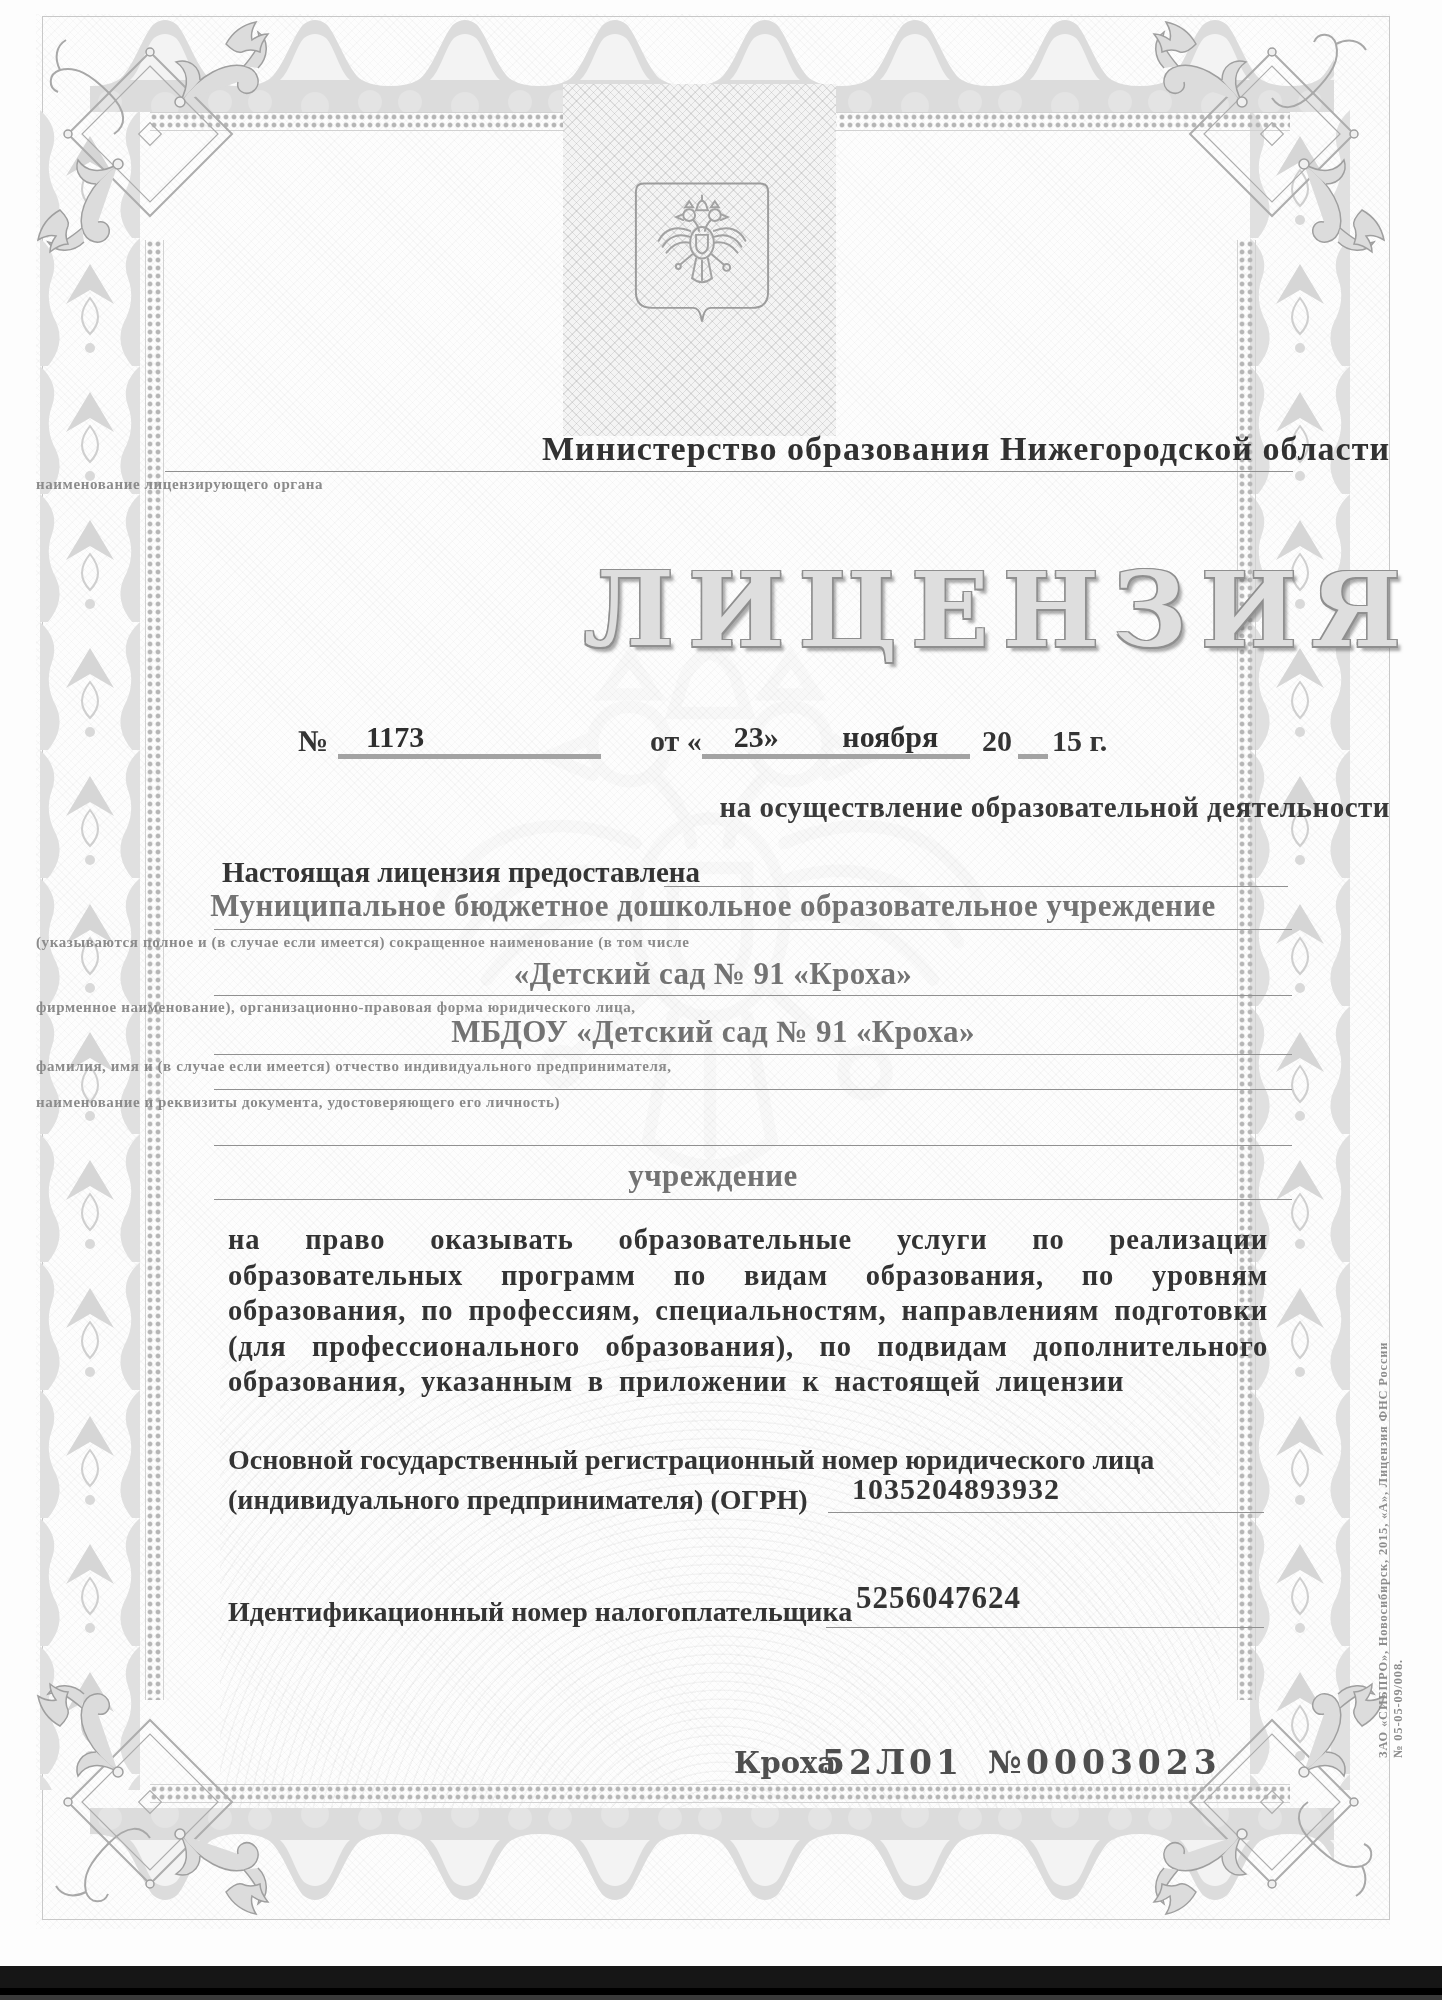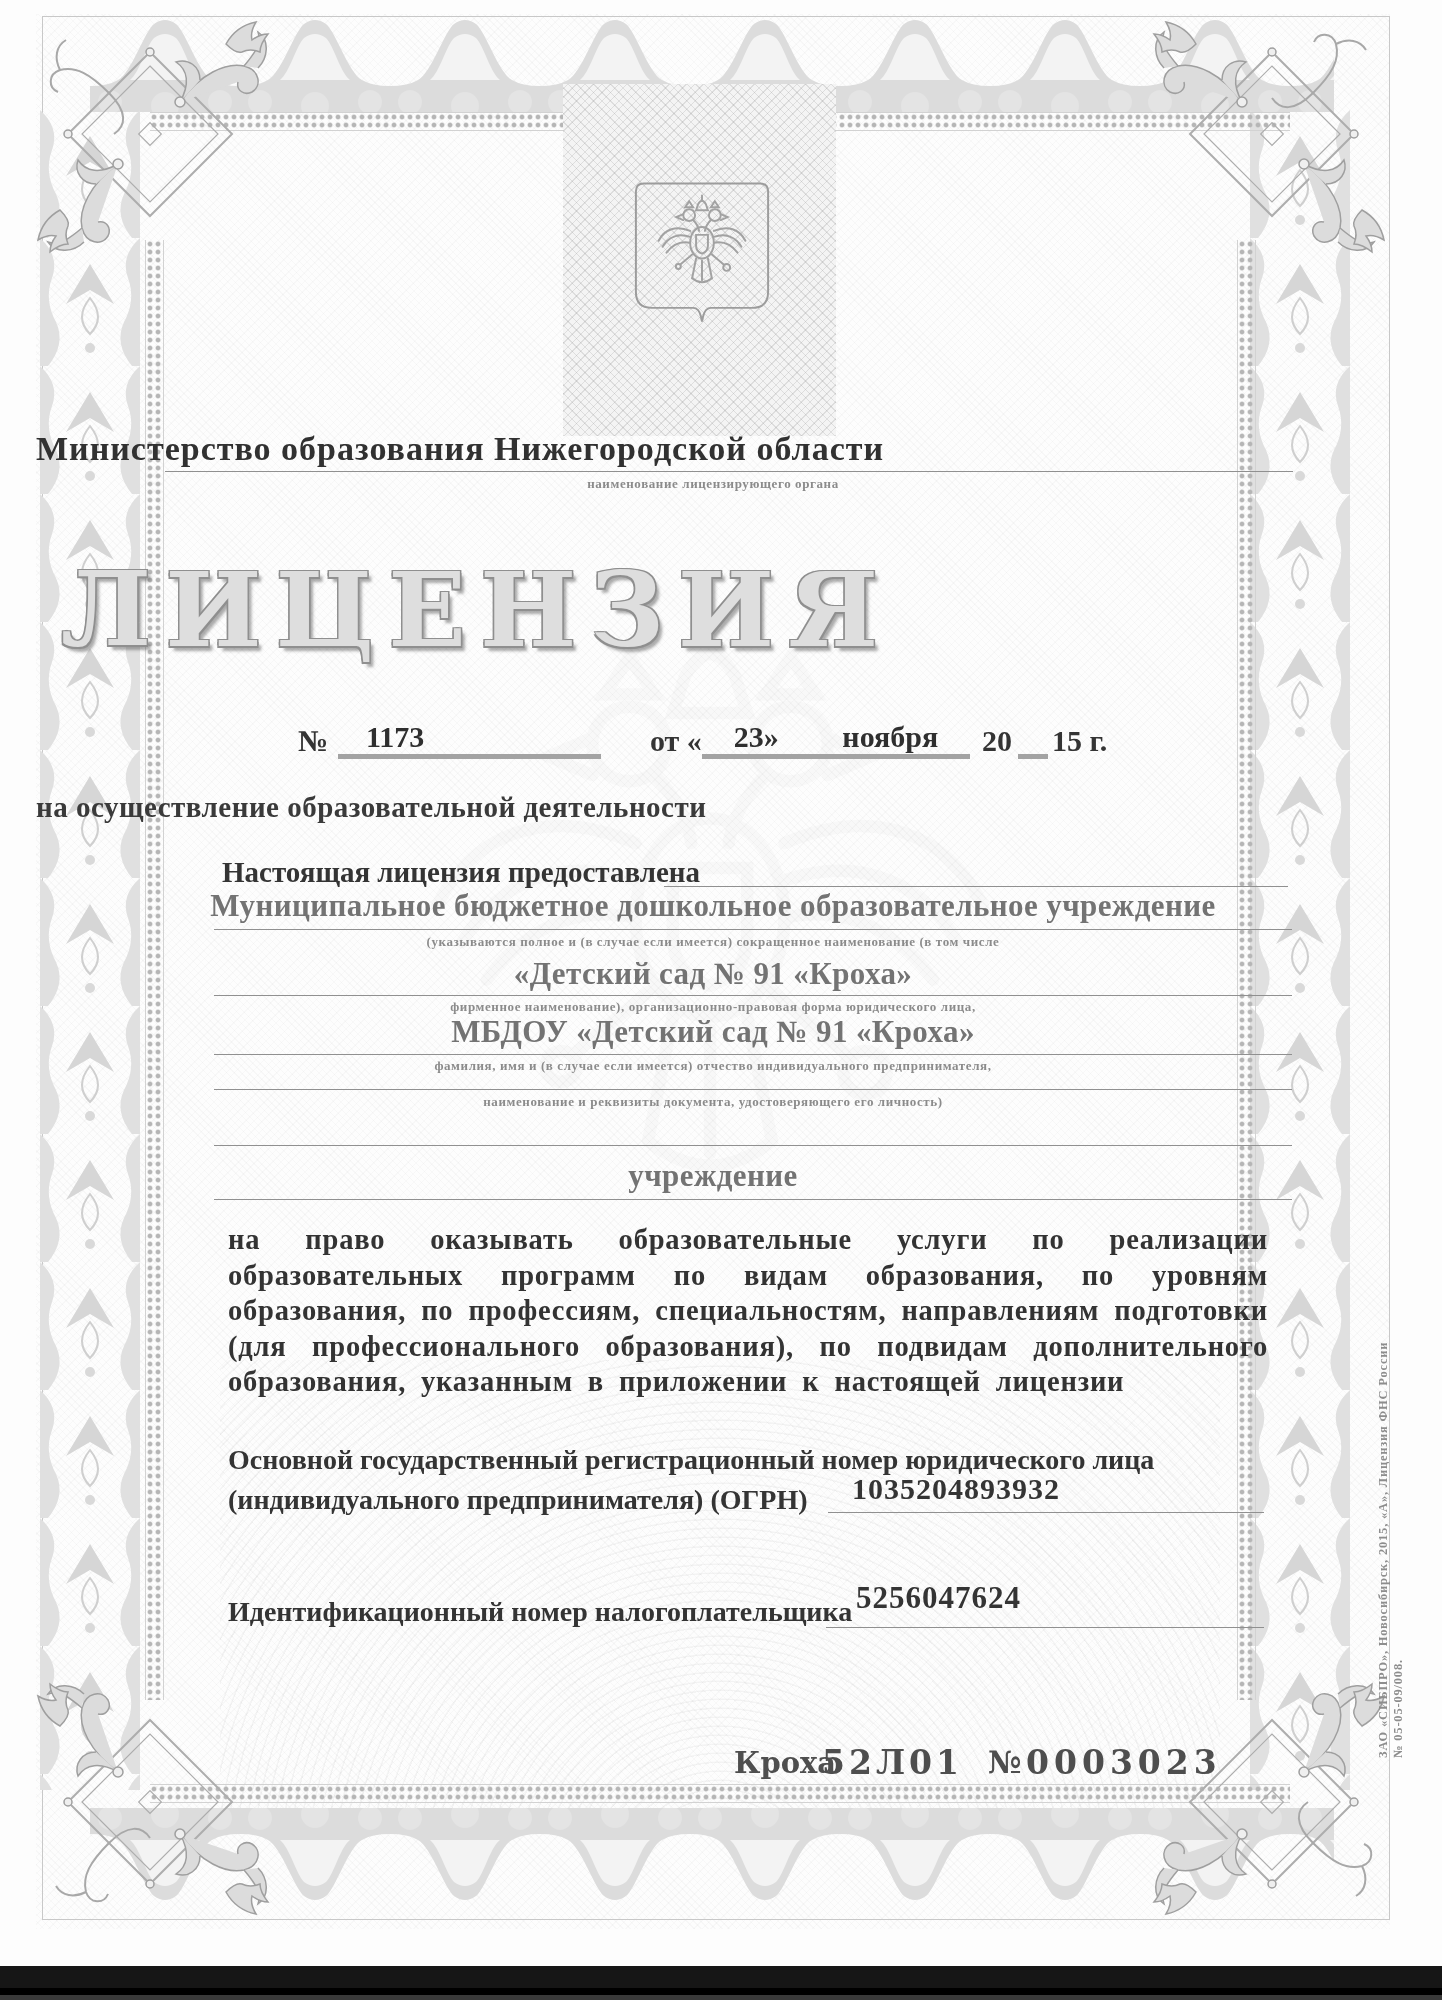--- a/index.html
+++ b/index.html
@@ -58,24 +58,24 @@
     position:absolute; left:563px; top:84px; width:273px; height:352px;
     background-color:#f4f4f4;
     background-image:
       repeating-linear-gradient(45deg, rgba(140,140,140,.22) 0 1px, transparent 1px 6px),
       repeating-linear-gradient(-45deg, rgba(140,140,140,.22) 0 1px, transparent 1px 6px);
     pointer-events:none;
   }
   .emblem{position:absolute; left:628px; top:174px; width:148px; height:176px;}
   .watermark{position:absolute; left:380px; top:620px; width:660px; height:620px; opacity:.05; pointer-events:none;}
   
-  .centered{position:absolute; left:36px; width:1354px; text-align:left;}
+  .centered{position:absolute; left:36px; width:1354px; text-align:right;}
   .authority{top:430px; font-size:34px; font-weight:bold; letter-spacing:1px; color:#313131;}
-  .small-caption{position:absolute; left:36px; width:1354px; text-align:center;
-    font-size:13px; font-weight:bold; color:#8b8b8b; letter-spacing:.6px;}
+  .small-caption{position:absolute; left:36px; width:1354px; 
+    font-size:15px; font-weight:bold; color:#8b8b8b; letter-spacing:.6px;}
   .doc-title{
     top:550px; font-size:102px; font-weight:bold; letter-spacing:14px;
     transform:translateX(25px);
     font-family:"DejaVu Serif","Liberation Serif",serif;
     color:#dedede;
     text-shadow:
       -1.5px -1.5px 0 #8f8f8f, 1.5px -1.5px 0 #8f8f8f,
       -1.5px 1.5px 0 #8f8f8f, 1.5px 1.5px 0 #8f8f8f,
       4px 5px 3px rgba(90,90,90,.5);
   }

